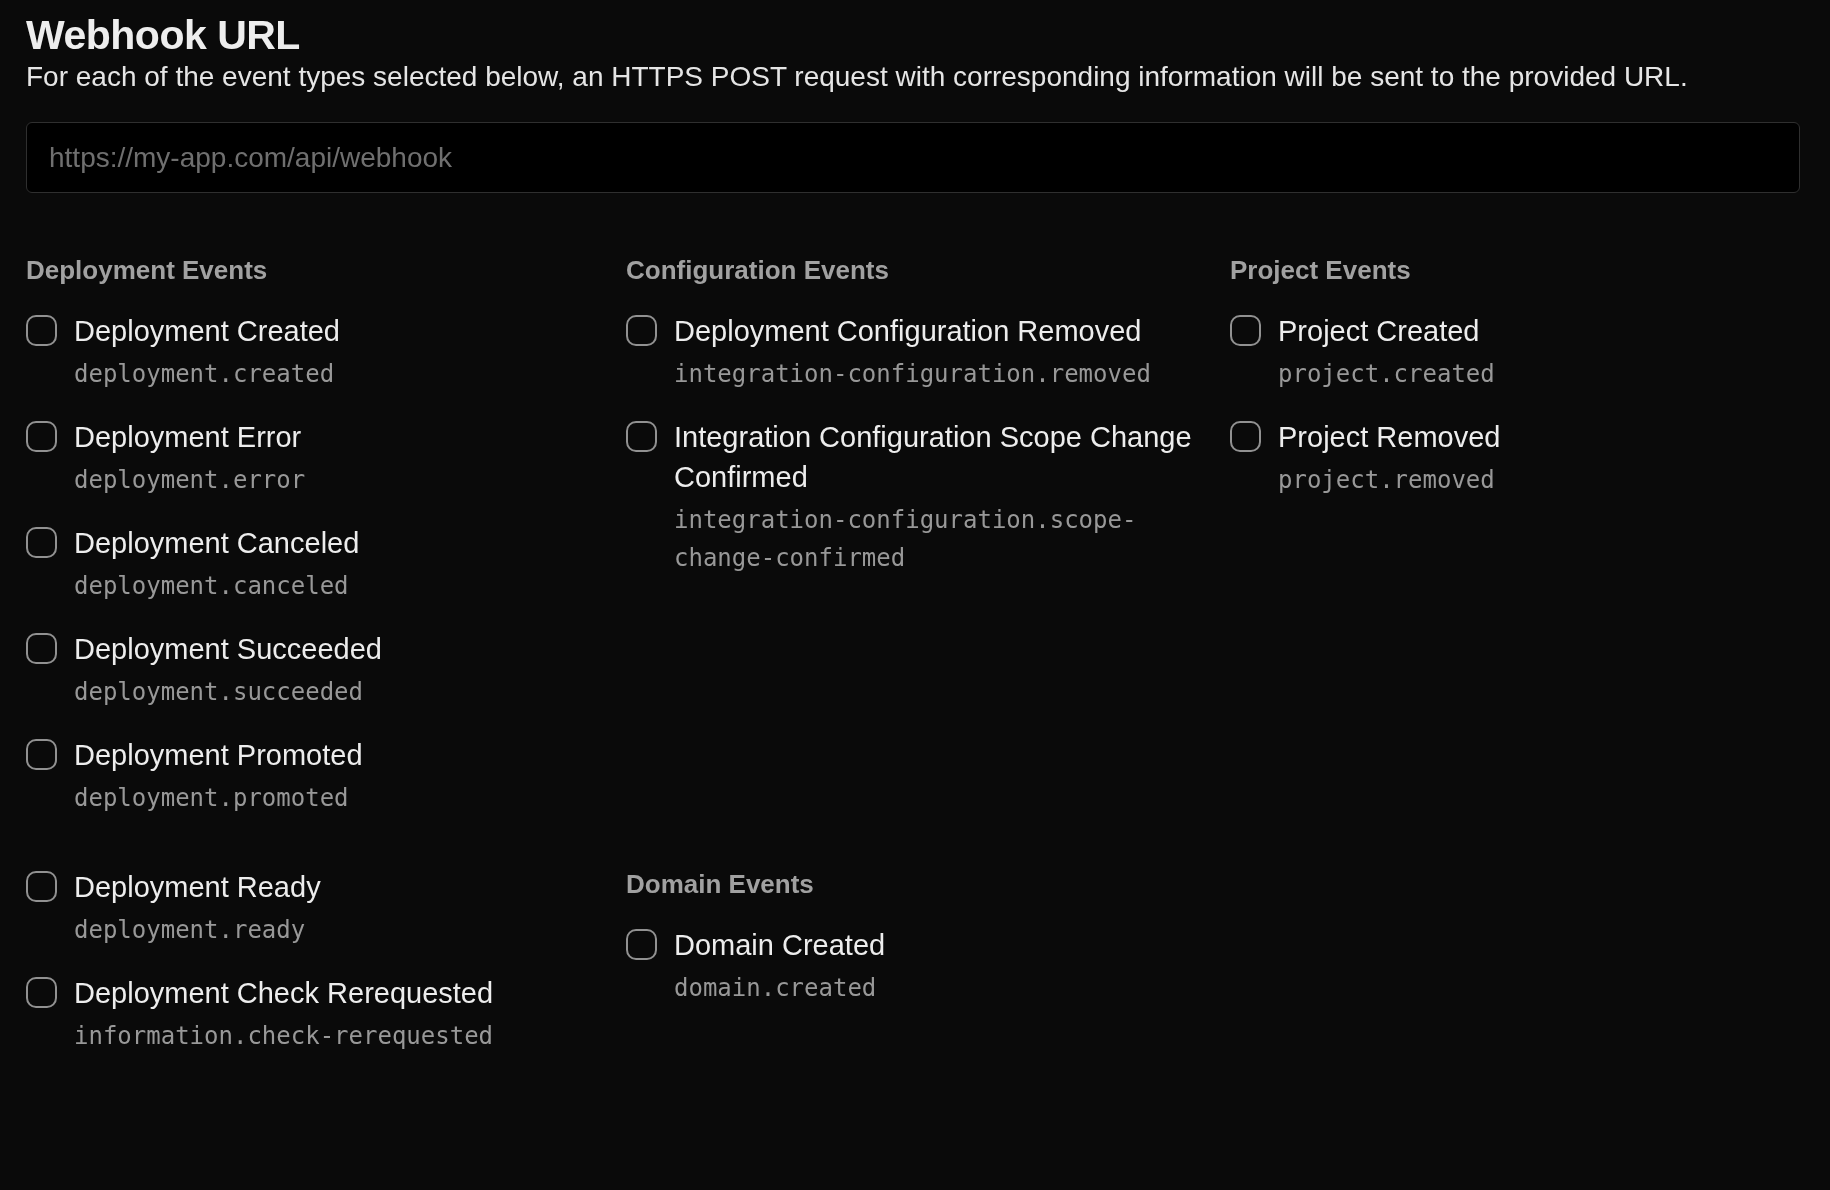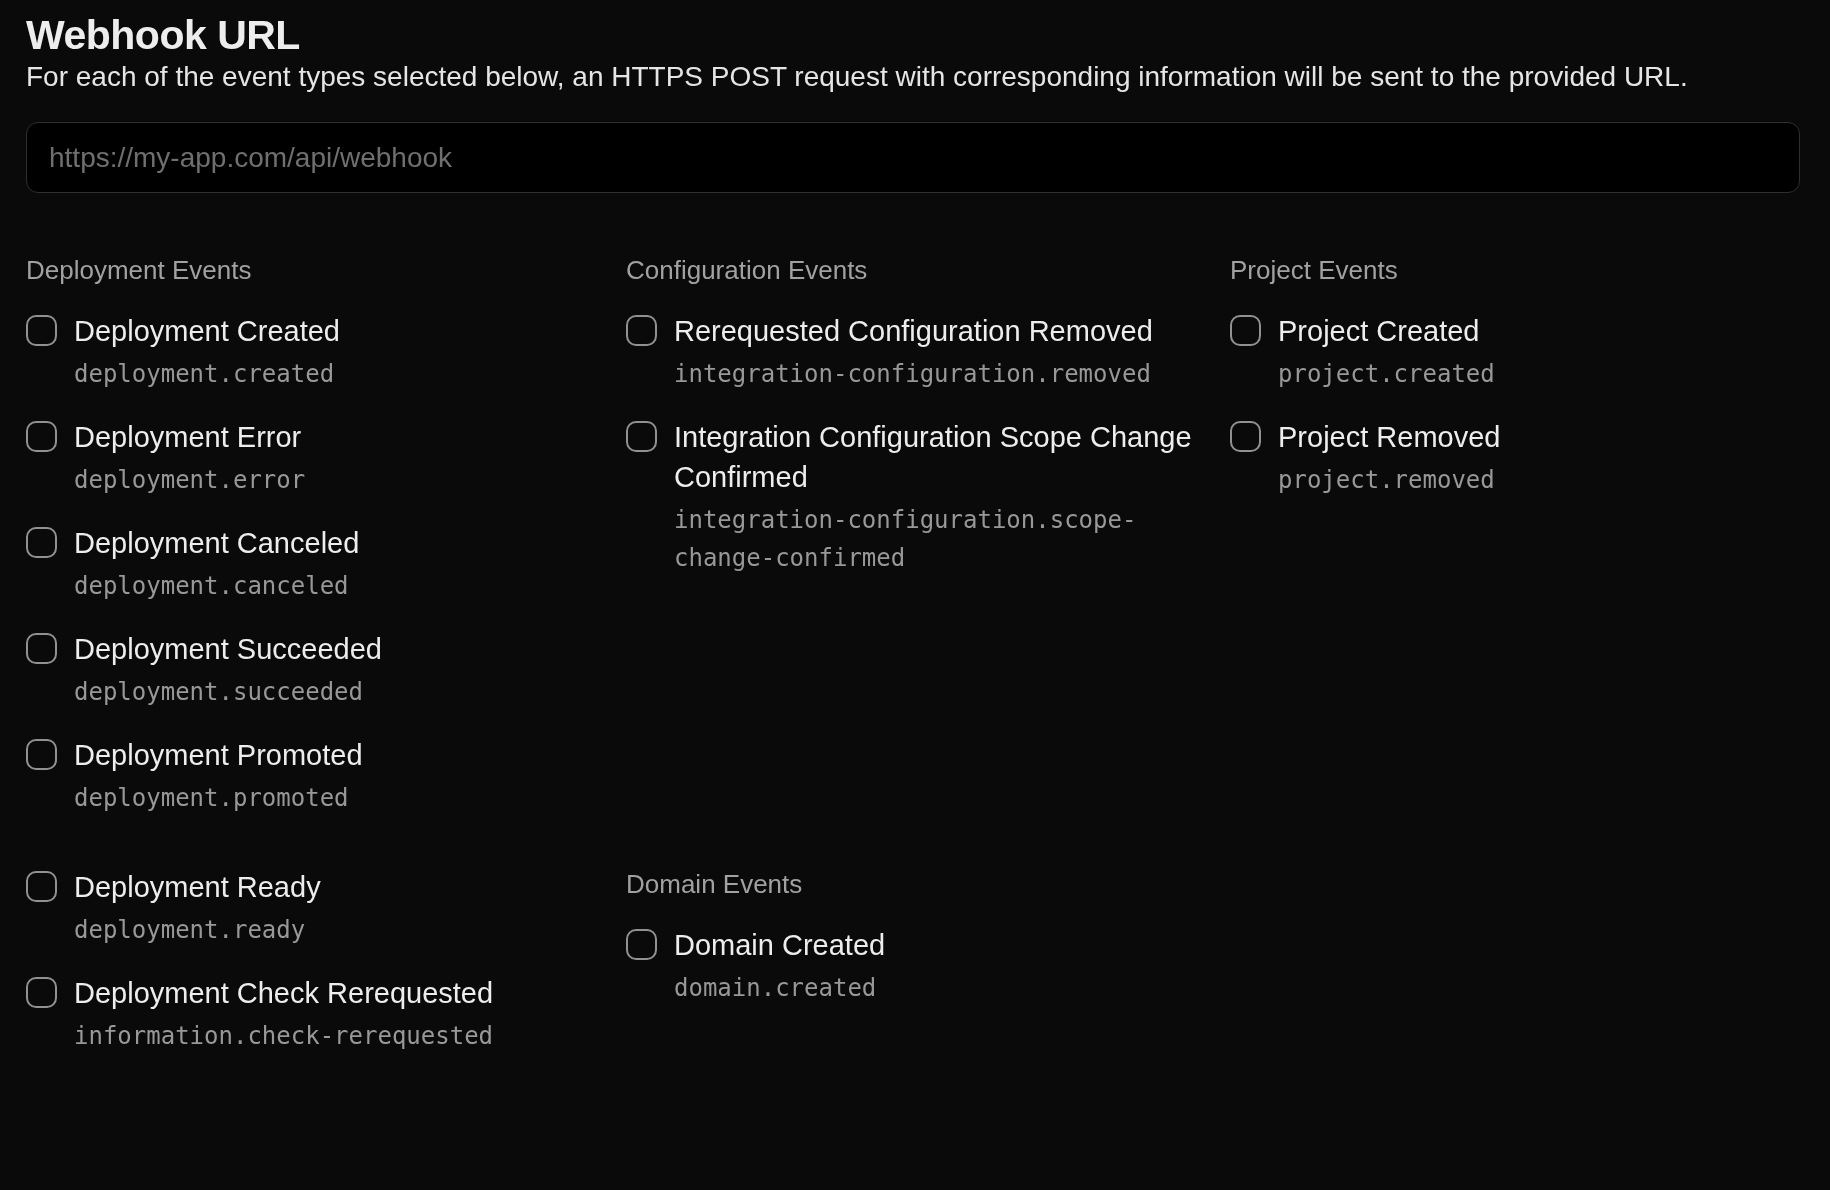--- a/index.html
+++ b/index.html
@@ -31,38 +31,38 @@
     font-weight: 400;
     color: #e5e5e5;
   }
   .url-input {
     display: block;
     margin-top: 28px;
     width: 100%;
     height: 71px;
     background: #000000;
     border: 1px solid #2f2f2f;
-    border-radius: 12px;
+    border-radius: 6px;
     padding: 4px 22px;
     font-family: "Liberation Sans", sans-serif;
     font-size: 28px;
     color: #fde047;
     outline: none;
   }
   .url-input::placeholder { color: #6f6f6f; opacity: 1; }
   .events-grid {
     margin-top: 60px;
     display: grid;
     grid-template-columns: 600px 604px 1fr;
     grid-row-gap: 50px;
   }
   .group-title {
     font-size: 26px;
     line-height: 34px;
-    font-weight: 400;
+    font-weight: 700;
     color: #a1a1a1;
     margin-bottom: 24px;
   }
   .item {
     display: flex;
     align-items: flex-start;
     margin-bottom: 24px;
   }
   .item:last-child { margin-bottom: 0; }
   .checkbox {
@@ -142,21 +142,21 @@
           <div class="item-code">deployment.promoted</div>
         </div>
       </div>
     </section>
 
     <section class="group">
       <h2 class="group-title">Configuration Events</h2>
       <div class="item">
         <span class="checkbox" role="checkbox" aria-checked="false"></span>
         <div class="item-text">
-          <div class="item-label">Rerequested Configuration Removed</div>
+          <div class="item-label">Deployment Configuration Removed</div>
           <div class="item-code">integration-configuration.removed</div>
         </div>
       </div>
       <div class="item">
         <span class="checkbox" role="checkbox" aria-checked="false"></span>
         <div class="item-text">
           <div class="item-label">Integration Configuration Scope Change Confirmed</div>
           <div class="item-code">integration-configuration.scope-change-confirmed</div>
         </div>
       </div>

